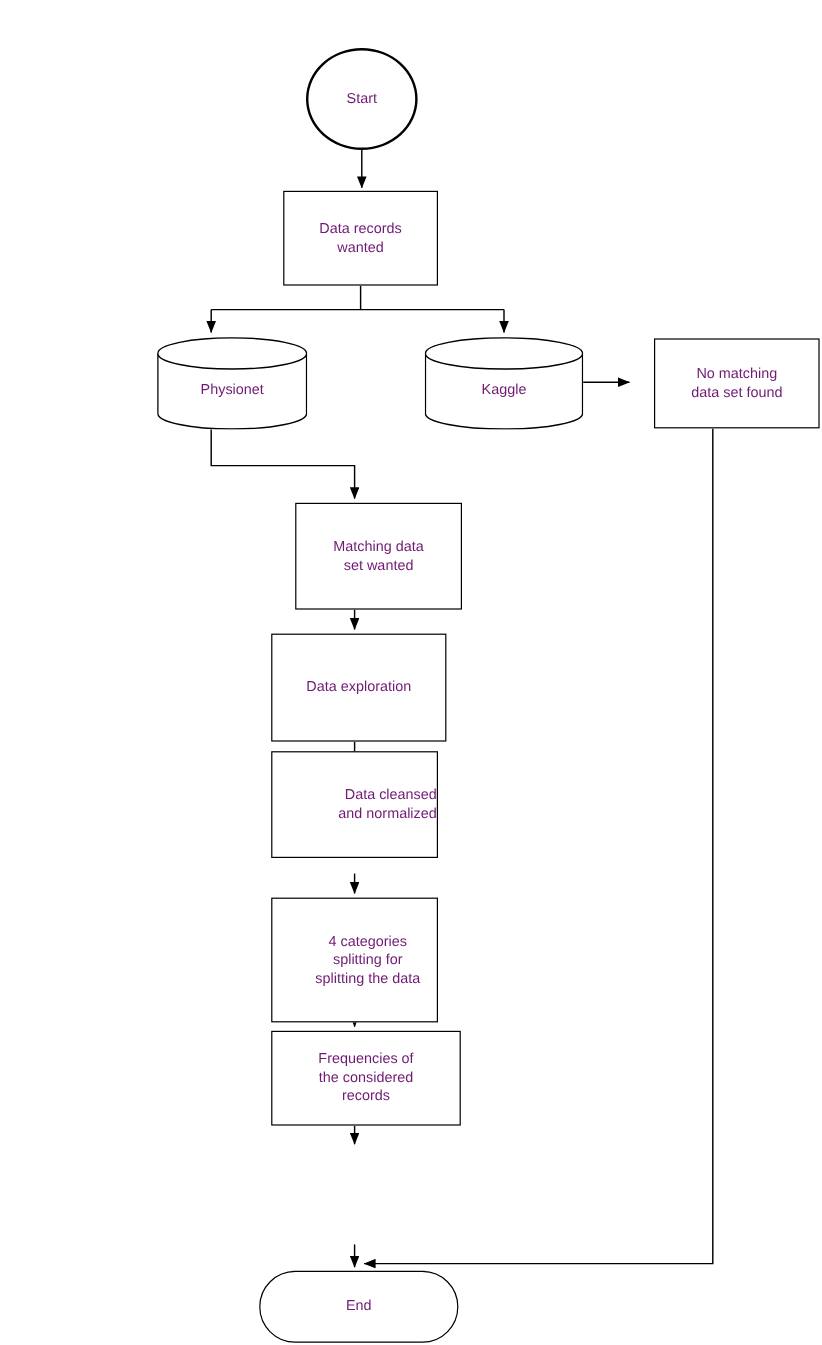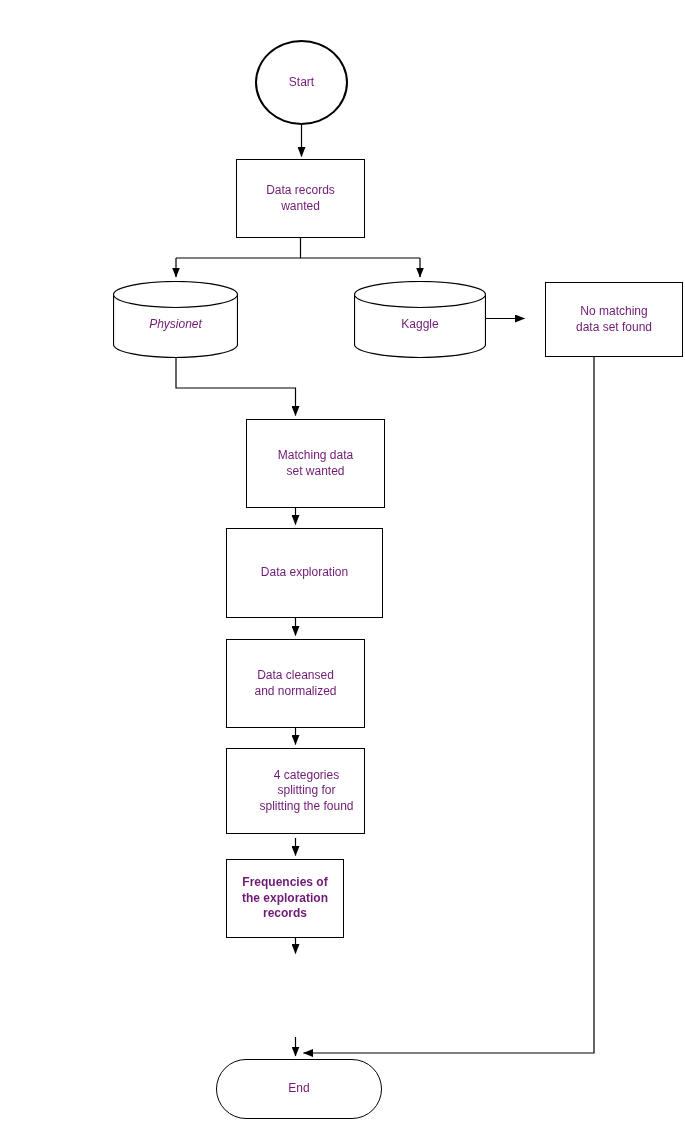--- a/index.html
+++ b/index.html
@@ -50,28 +50,28 @@
   .cyl svg.shape {
     position: absolute;
     left: 0; top: 0;
   }
   .cyl .label {
     position: relative;
     padding-top: 11px;
   }
   
   #n-records        { left: 236px; top: 159px; width: 129px; height: 79px; }
-  #n-physionet      { left: 113px; top: 281px; width: 125px; height: 77px; font-style: italic; }
+  #n-physionet      { left: 131px; top: 281px; width: 125px; height: 77px; }
   #n-kaggle         { left: 354px; top: 281px; width: 132px; height: 77px; }
   #n-nomatch        { left: 527px; top: 282px; width: 138px; height: 75px; margin-left: 18px; }
   #n-matching       { left: 226px; top: 419px; width: 139px; height: 89px; margin-left: 20px; }
-  #n-exploration    { left: 226px; top: 528px; width: 157px; height: 90px; }
-  #n-cleansed       { left: 226px; top: 639px; width: 139px; height: 89px; }
-  #n-categories     { left: 226px; top: 748px; width: 139px; height: 86px; padding-left: 22px; }
-  #n-frequencies    { left: 226px; top: 859px; width: 118px; height: 79px; font-weight: bold; }
+  #n-exploration    { left: 226px; top: 528px; width: 146px; height: 90px; }
+  #n-cleansed       { left: 226px; top: 626px; width: 139px; height: 89px; align-items: flex-end; }
+  #n-categories     { left: 226px; top: 748px; width: 139px; height: 104px; padding-left: 22px; }
+  #n-frequencies    { left: 226px; top: 859px; width: 158px; height: 79px; }
   #n-visualization  { left: 226px; top: 957px; width: 139px; height: 80px; }
   .wire { stroke: #000000; stroke-width: 1.2; fill: none; }
 </style>
 </head>
 <body>
 
 <div id="canvas">
 
   <svg id="wires" viewBox="0 0 685 1121" xmlns="http://www.w3.org/2000/svg">
     <defs>
@@ -135,26 +135,26 @@
   </div>
 
   <div id="n-cleansed" class="node rect">
     <span class="line">Data cleansed</span>
     <span class="line">and normalized</span>
   </div>
 
   <div id="n-categories" class="node rect">
     <span class="line">4 categories</span>
     <span class="line">splitting for</span>
-    <span class="line">splitting the found</span>
+    <span class="line">splitting the data</span>
   </div>
 
   <div id="n-frequencies" class="node rect">
     <span class="line">Frequencies of</span>
-    <span class="line">the exploration</span>
+    <span class="line">the considered</span>
     <span class="line">records</span>
   </div>
 
 
   <div class="node terminator">
     <span class="line">End</span>
   </div>
 
 </div>
 

